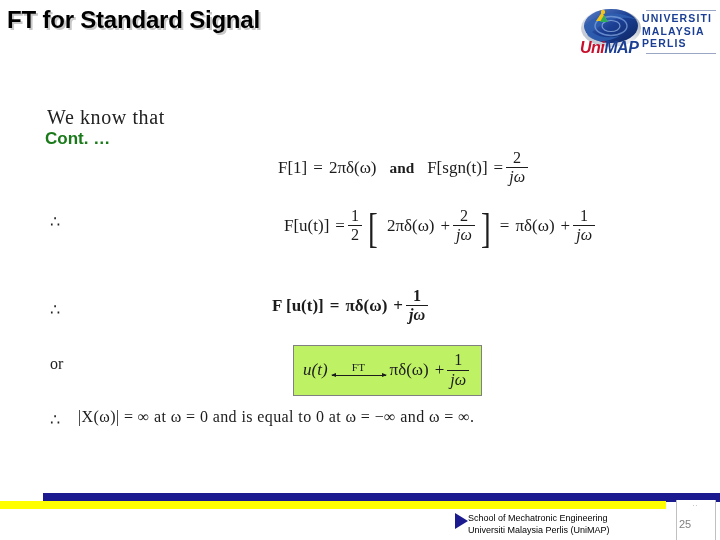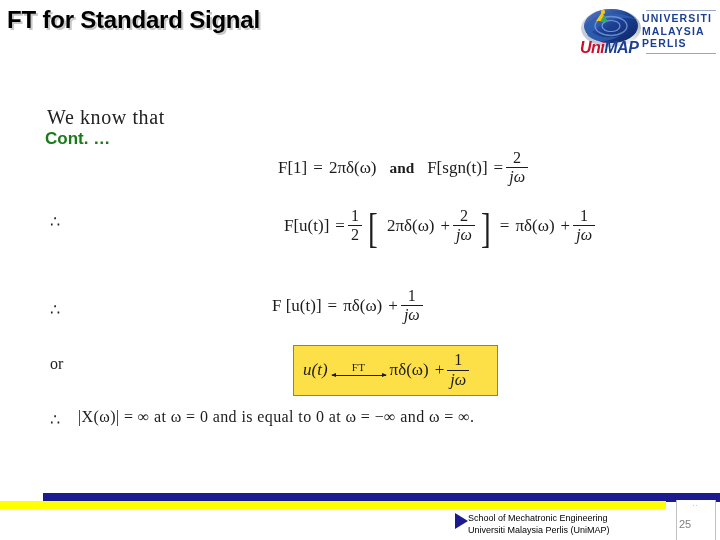--- a/index.html
+++ b/index.html
@@ -77,21 +77,21 @@
     position:absolute;left:50px;top:355px;
     font-size:16px;font-family:"Liberation Serif", serif;color:#222;
   }
   .t3{left:50px;top:410px;}
 
   
   .eq{position:absolute;font-family:"Liberation Serif", serif;color:#1c1c1c;
       display:flex;align-items:center;white-space:nowrap;}
   .eq1{left:278px;top:150px;font-size:17px;}
   .eq2{left:250px;top:208px;font-size:17px;margin-left:34px;}
-  .eq3{left:272px;top:288px;font-size:17px;}
+  .eq3{left:272px;top:288px;font-size:17px;font-weight:bold;}
   .eq4inner{font-size:17px;}
   .eq5{left:47px;top:408px;font-size:16px;letter-spacing:0.4px;}
 
   .gap{display:inline-block;width:13px;}
   .gapsm{display:inline-block;width:6px;}
   .it{font-style:italic;}
   .bf{font-weight:bold;}
 
   
   .frac{
@@ -106,22 +106,22 @@
   .brk{
     display:inline-block;font-size:2.45em;line-height:0;
     font-weight:300;transform:translateY(2px) scaleX(0.7);
     margin:0 1px;
   }
 
   
   .eqbox{
     position:absolute;left:293px;top:345px;
     border:1.4px solid #808080;
-    padding:5px 25px 6px 9px;
-    background:#fde047;
+    padding:5px 9px 6px 9px;
+    background:#bef264;
     display:flex;align-items:center;
   }
 
   
   .ftarrow{
     display:inline-flex;flex-direction:column;align-items:center;
     margin:12px 4px;position:relative;top:-1px;
   }
   .ftarrow .lbl{font-size:11px;letter-spacing:0.5px;line-height:11px;}
   .ftarrow .ln{

